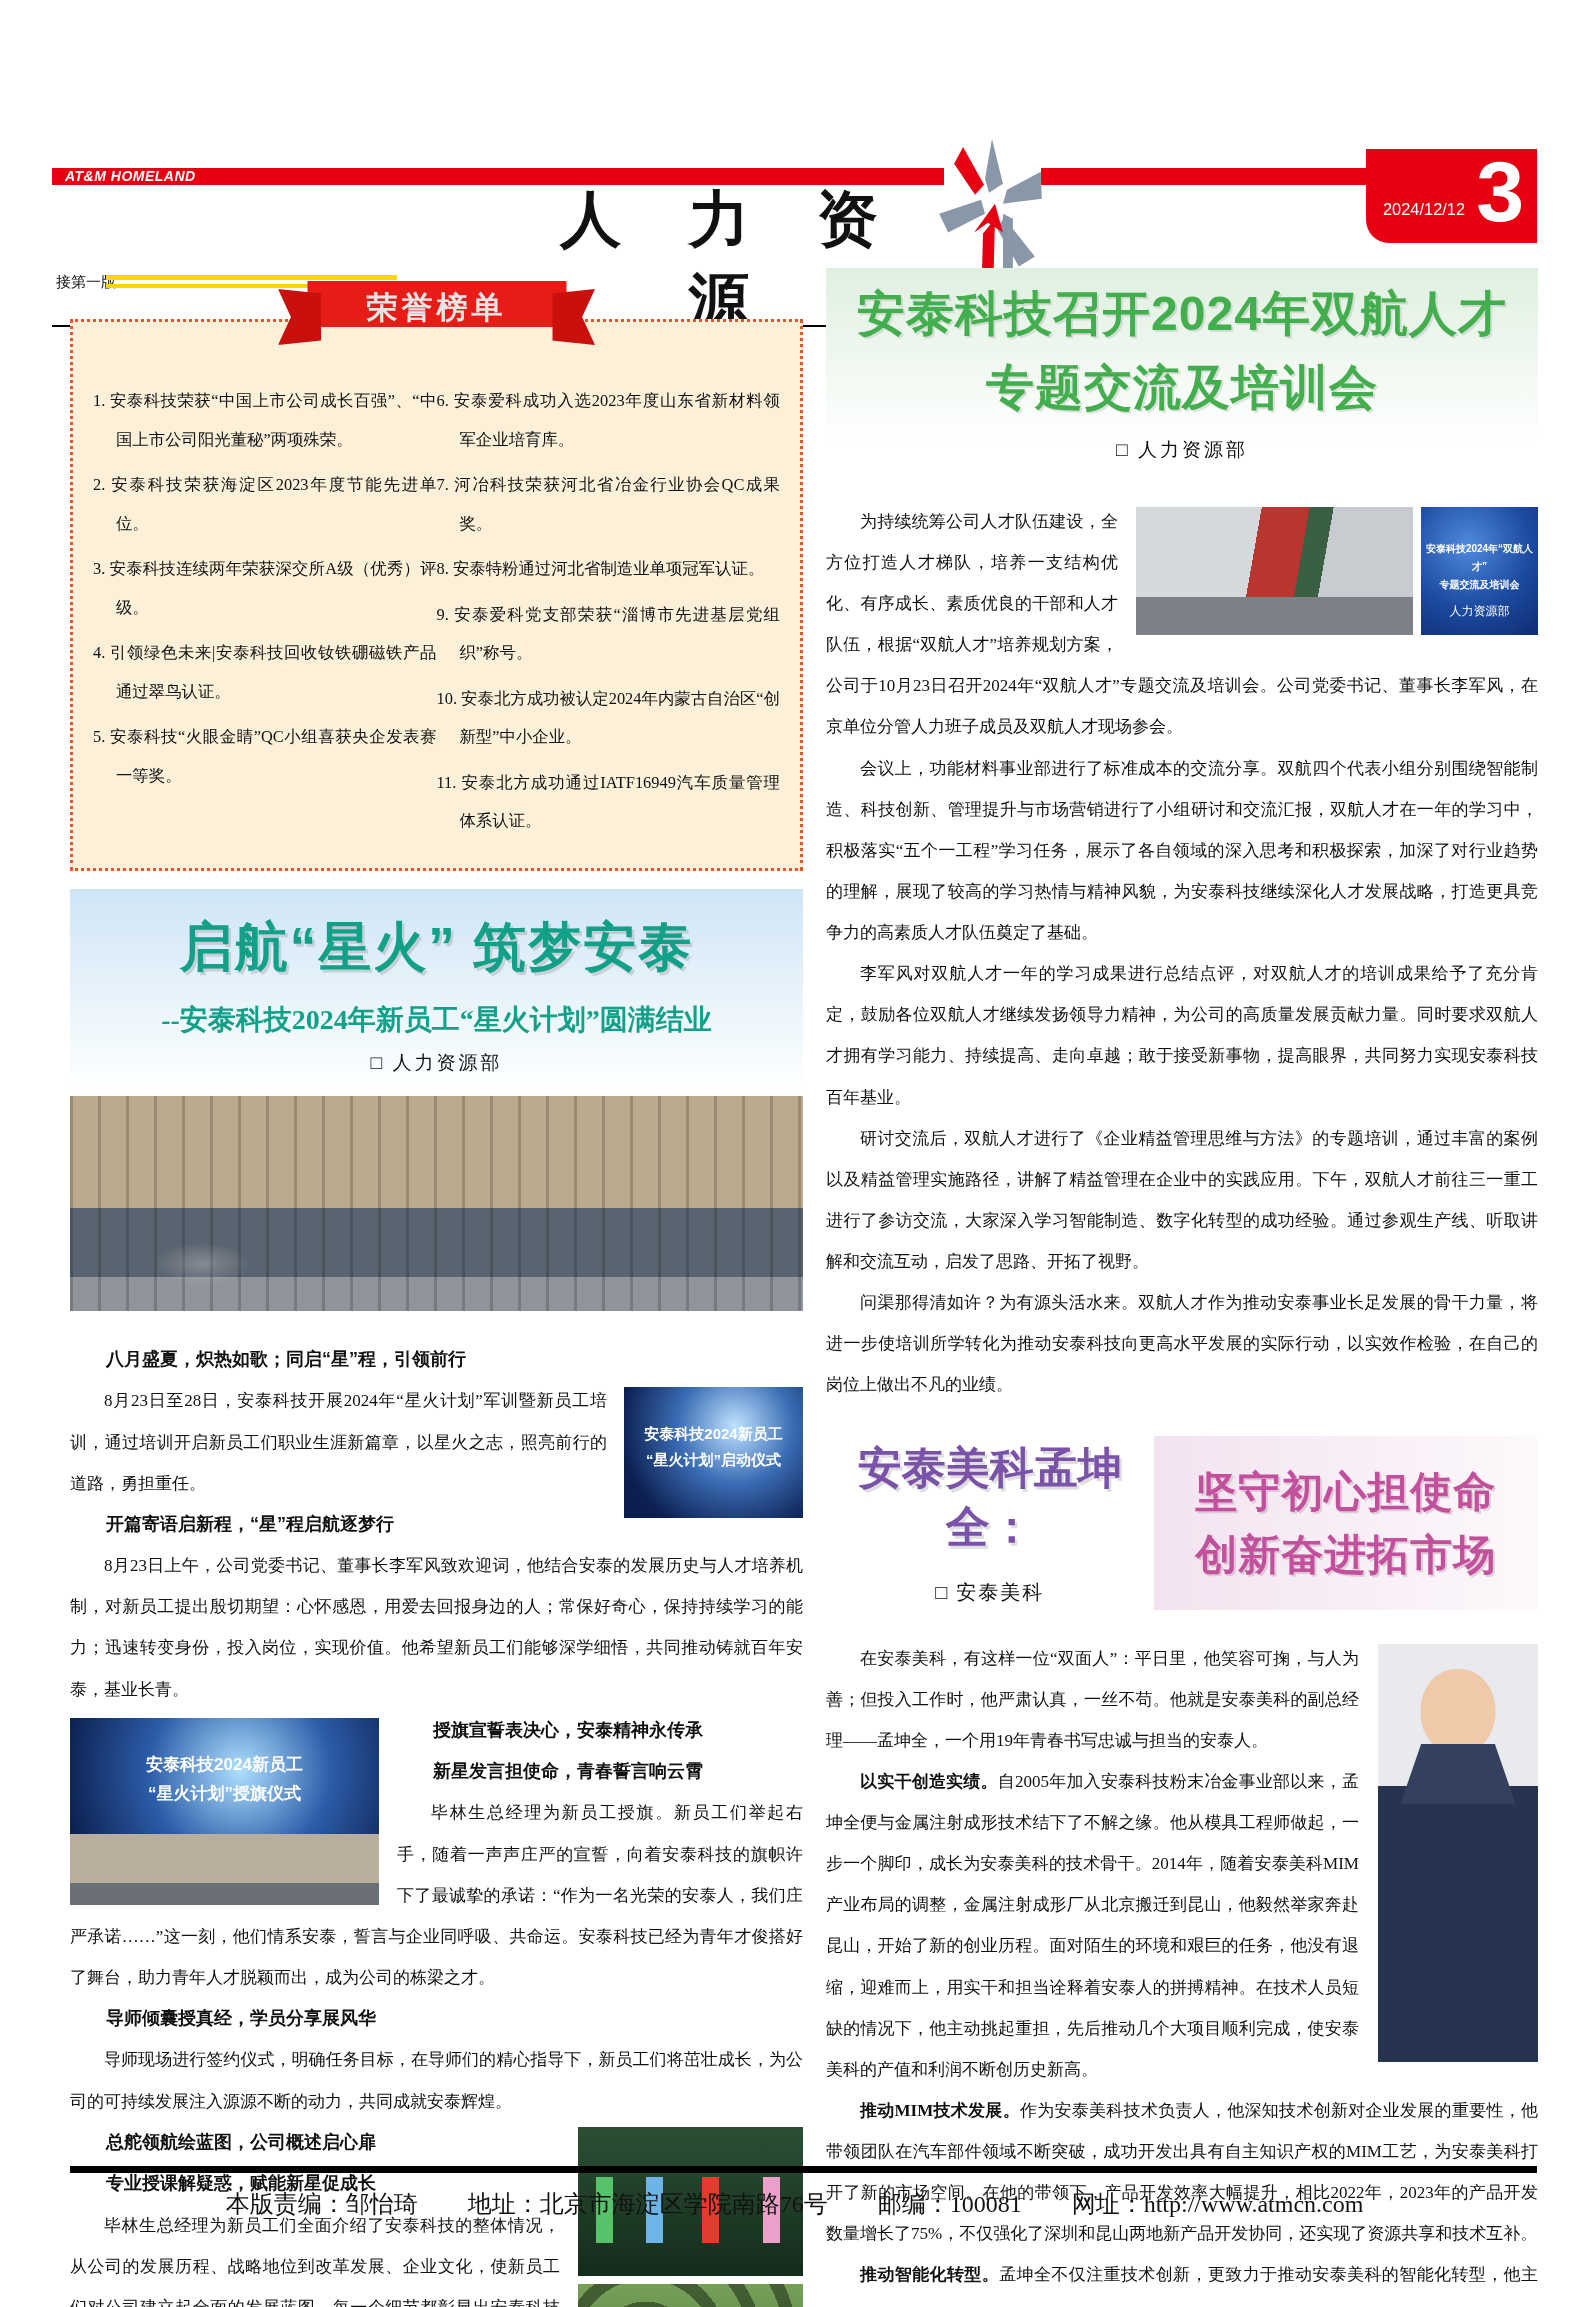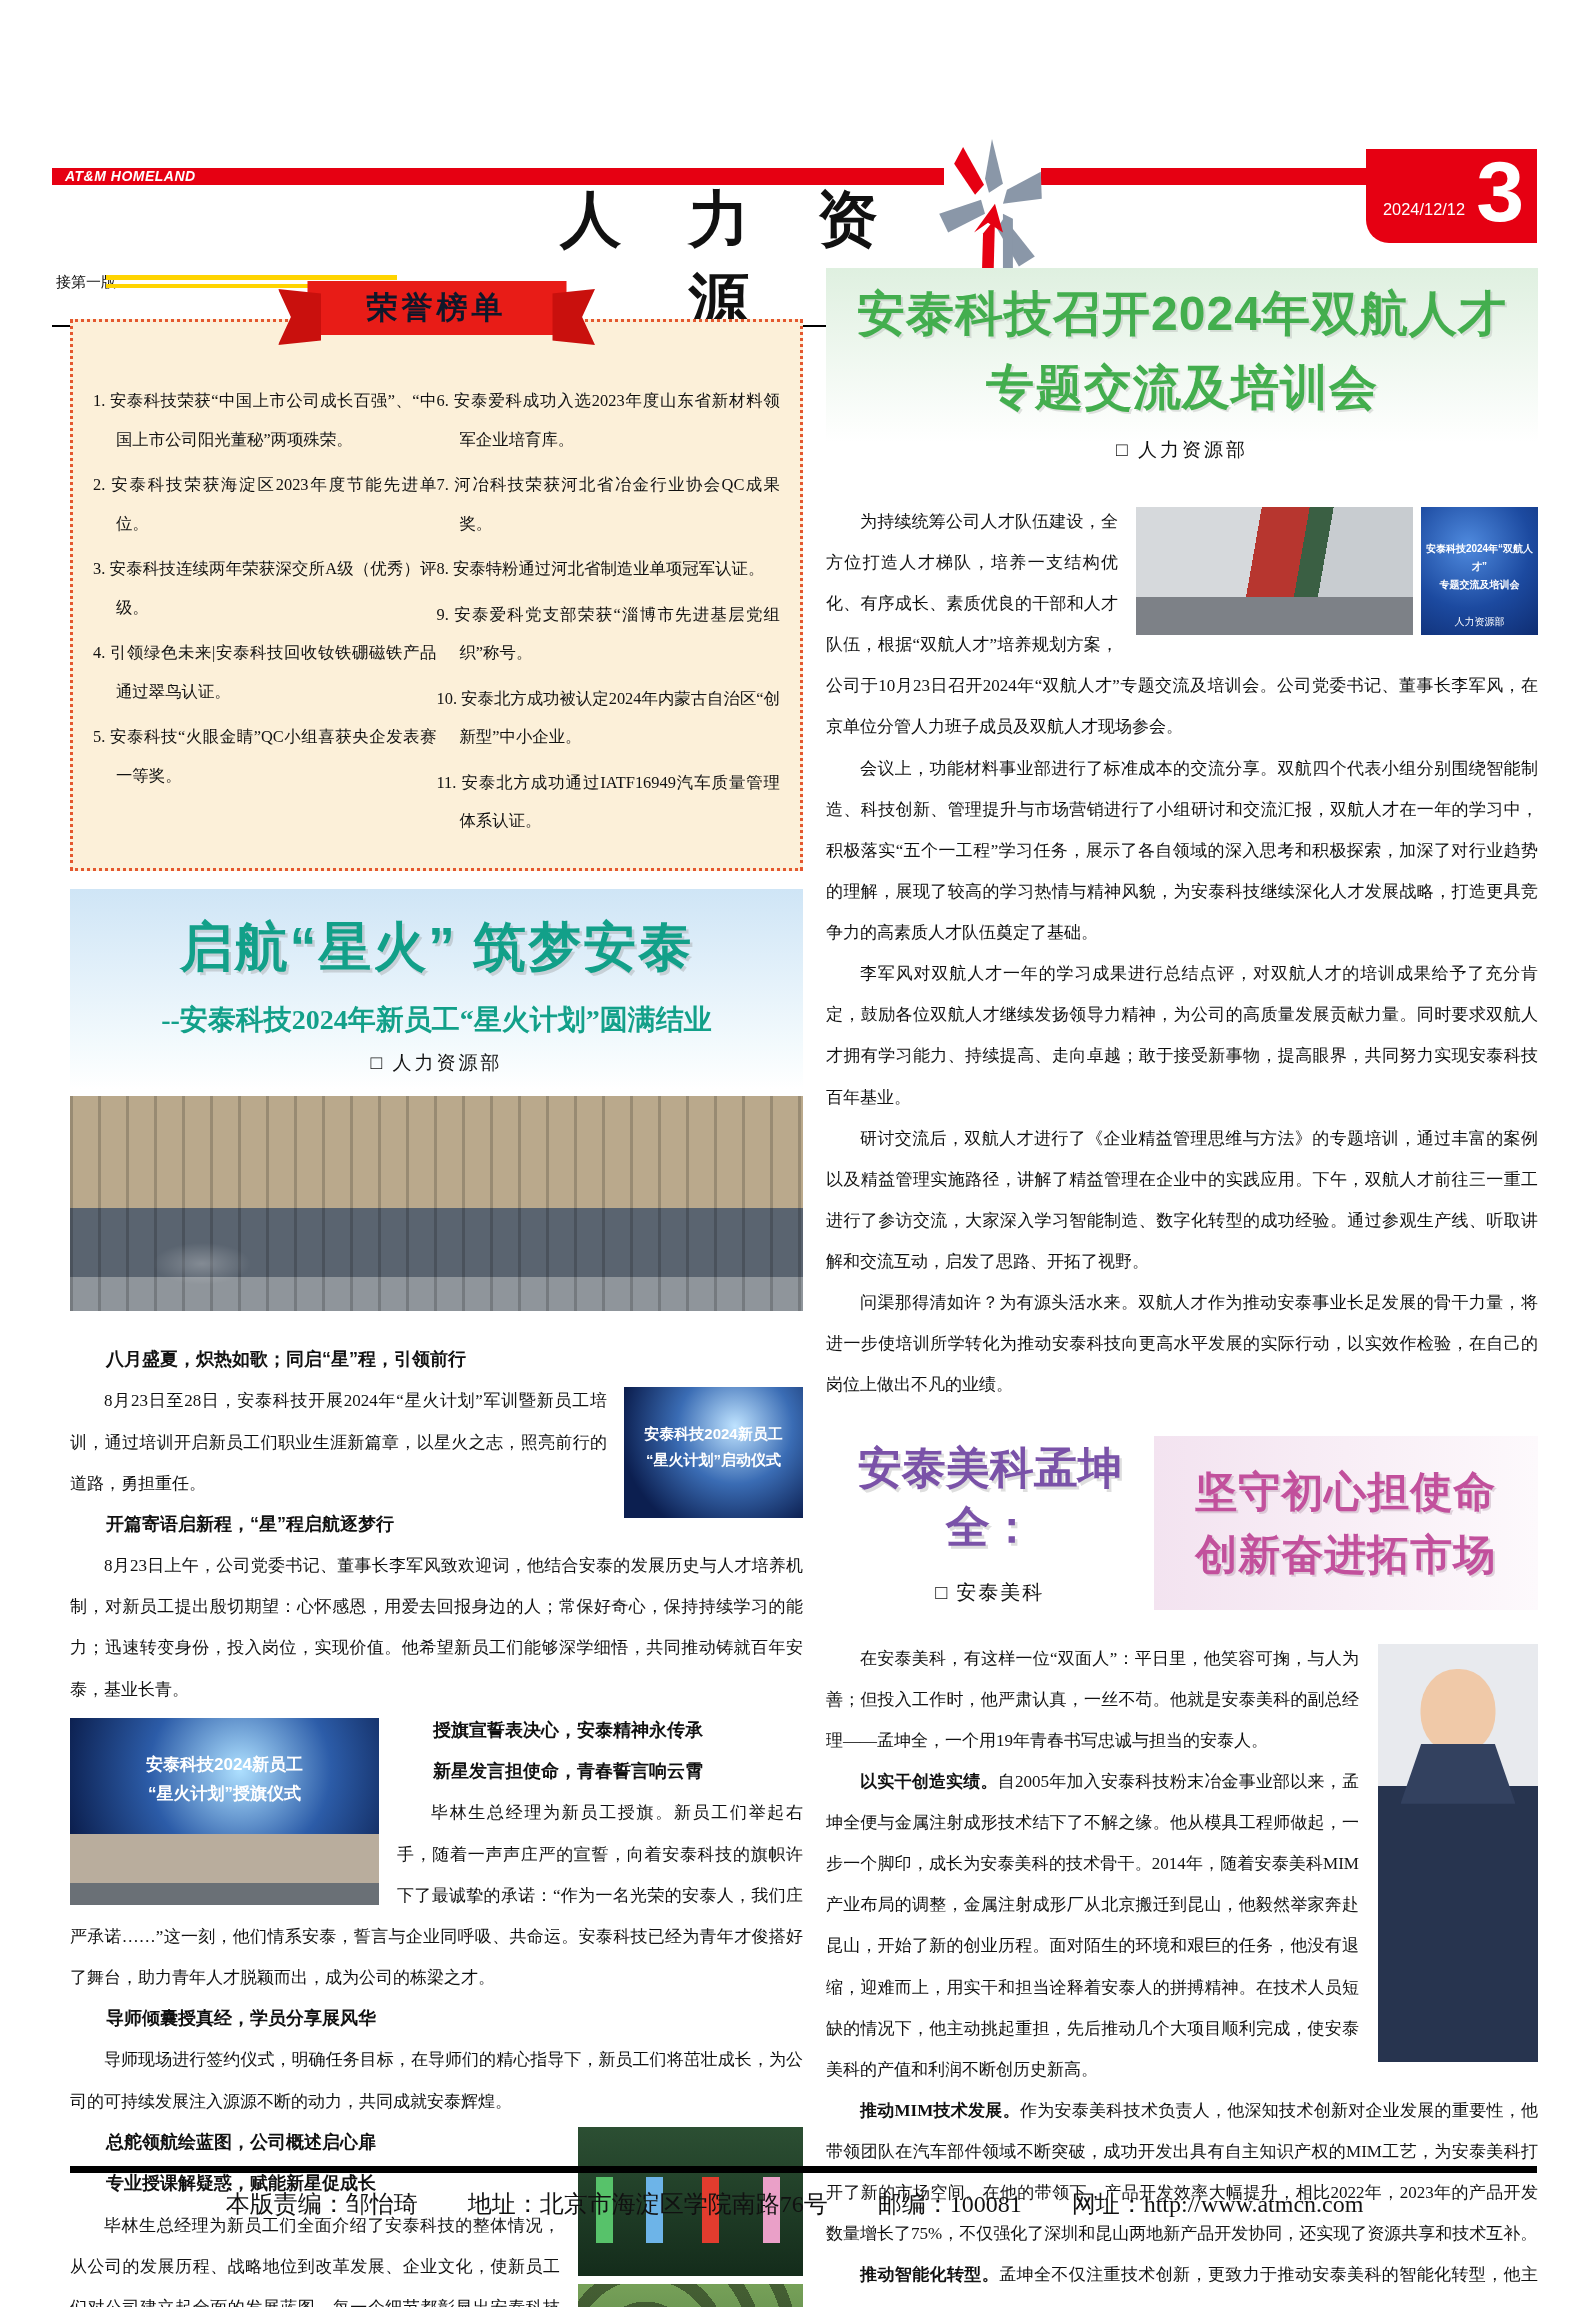--- a/index.html
+++ b/index.html
@@ -20,21 +20,21 @@
   .continued { position:absolute; left:56px; top:273px; font-size:15px; }
   .yellow-lines { position:absolute; left:106px; top:275px; width:291px; }
   .yellow-lines div { height:4.5px; background:#ffd400; margin-bottom:4px; }
 
   
   #col-left  { position:absolute; left:70px; top:279px; width:733px; }
   #col-right { position:absolute; left:826px; top:268px; width:712px; }
 
   
   .honor-box { position:relative; background:#fcf0d9; border:3.5px dotted #e4572e; padding:60px 20px 20px 20px; margin-top:40px; }
-  .ribbon { position:absolute; top:-41px; left:50%; transform:translateX(-50%); width:259px; height:54px; background:#e81c17; color:#0f172a; text-align:center; font-family:"Liberation Sans", sans-serif; font-weight:bold; font-size:31px; line-height:54px; letter-spacing:4px; }
+  .ribbon { position:absolute; top:-41px; left:50%; transform:translateX(-50%); width:259px; height:46px; background:#e81c17; color:#e5e5e5; text-align:center; font-family:"Liberation Sans", sans-serif; font-weight:bold; font-size:31px; line-height:54px; letter-spacing:4px; }
   .ribbon::before, .ribbon::after { content:""; position:absolute; top:8px; width:43px; height:56px; background:#c9100d; }
   .ribbon::before { left:-29px; clip-path:polygon(0 0,100% 8%,100% 92%,0 100%,30% 50%); }
   .ribbon::after  { right:-29px; clip-path:polygon(100% 0,0 8%,0 92%,100% 100%,70% 50%); }
   .honor-cols { display:flex; }
   .honor-col { width:50%; }
   .honor-item { font-size:16.4px; line-height:2.35; margin-bottom:7px; padding-left:1.4em; text-indent:-1.4em; text-align:justify; }
 
   
   .spark-head { margin-top:18px; background:linear-gradient(#cfe5f6,#f3fafd 78%,#ffffff); text-align:center; padding:23px 10px 13px 10px; }
   .spark-title { color:#12a089; font-family:"Liberation Sans", sans-serif; font-weight:bold; font-size:53px; letter-spacing:2px; text-shadow:2.5px 2.5px 0 rgba(150,150,150,.35); }
@@ -63,21 +63,21 @@
   .ph-boxing { width:100%; height:164px; margin-top:8px;
      background:repeating-radial-gradient(circle at 30% 40%, rgba(20,30,15,.5) 0 13px, transparent 13px 35px), linear-gradient(#76a058,#3f6b39); }
 
   
   .dual-head { background:linear-gradient(#dff0e0,#ffffff 85%); text-align:center; padding:9px 5px 10px 5px; }
   .dual-title { color:#43ae4e; font-family:"Liberation Sans", sans-serif; font-weight:bold; font-size:48px; line-height:1.55; letter-spacing:1px; text-shadow:2px 2px 0 rgba(160,160,160,.3); }
   .ph-dual { float:right; width:402px; margin:6px 0 10px 18px; display:flex; gap:8px; }
   .ph-visit { width:277px; height:128px; background:linear-gradient(transparent 0 70%, #7d8187 70% 100%), linear-gradient(100deg,#d6d9dc 0 42%,#b7362f 42% 58%,#3a5f43 58% 66%,#c8ccd0 66% 100%); }
   .ph-slide { width:117px; height:128px; position:relative; background:radial-gradient(circle at 40% 30%, #4f8ade 0%, #1c4aa0 55%, #0f2d72 100%); }
   .ph-slide .cap { position:absolute; left:3px; right:3px; top:26%; color:#fff; text-align:center; font-family:"Liberation Sans", sans-serif; font-weight:bold; font-size:10px; line-height:1.8; }
-  .ph-slide .cap small { display:block; font-weight:normal; font-size:10px; margin-top:19px; }
+  .ph-slide .cap small { display:block; font-weight:normal; font-size:12px; margin-top:7px; }
 
   
   .meike-head { display:flex; margin-top:30px; align-items:center; }
   .meike-left { width:46%; text-align:center; }
   .meike-title { color:#7a52a8; font-family:"Liberation Sans", sans-serif; font-weight:bold; font-size:44px; text-shadow:2.5px 2.5px 0 rgba(160,160,160,.35); }
   .meike-byline { font-size:20px; margin-top:22px; letter-spacing:2px; }
   .meike-right { width:54%; background:linear-gradient(90deg,#f3e3f0,#fdf9fc); padding:24px 5px; text-align:center; }
   .meike-right div { color:#c2509c; font-family:"Liberation Sans", sans-serif; font-weight:bold; font-size:42px; line-height:1.5; letter-spacing:1px; text-shadow:2px 2px 0 rgba(170,140,160,.35); }
   .ph-portrait { float:right; width:160px; height:418px; margin:6px 0 9px 19px; position:relative; background:linear-gradient(#e8eaee 0 34%, #27344f 34% 100%); }
   .ph-portrait::before { content:""; position:absolute; left:50%; top:6%; transform:translateX(-50%); width:75px; height:85px; border-radius:48%; background:#f0c9a8; }

